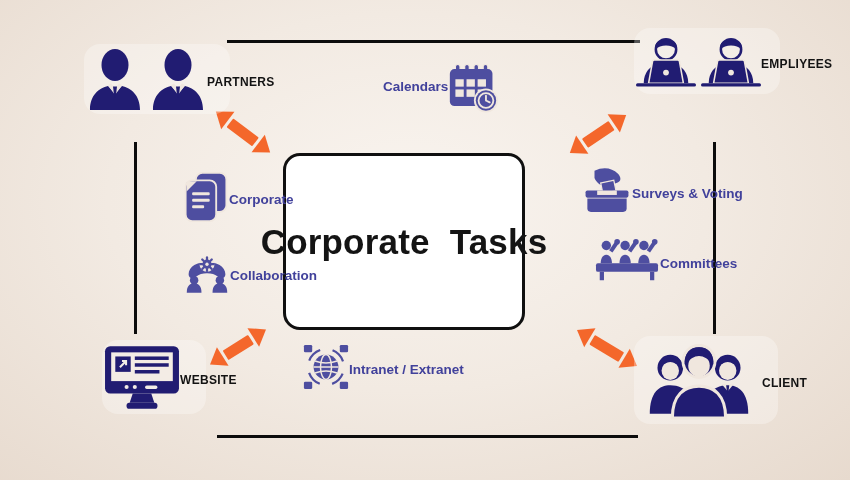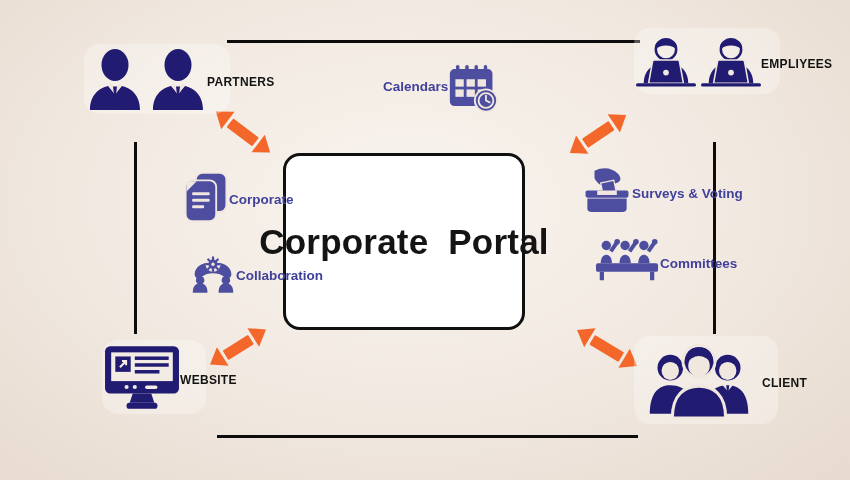--- a/index.html
+++ b/index.html
@@ -53,21 +53,21 @@
 
 <div class="canvas">
 
   <div class="hline" style="left:227px;top:40px;width:413px;height:3px;"></div>
   <div class="hline" style="left:217px;top:435px;width:421px;height:3px;"></div>
   <div class="vline" style="left:134px;top:142px;width:3px;height:192px;"></div>
   <div class="vline" style="left:713px;top:142px;width:3px;height:192px;"></div>
 
   <div class="center-box">
     <div class="title-line">Corporate</div>
-    <div class="title-line">Portal</div>
+    <div class="title-line">Tasks</div>
   </div>
 
   <div class="arrow" style="left:209px;top:120px;width:68px;transform:rotate(37deg);">
     <div class="arrow-head hl"></div>
       <div class="arrow-shaft"></div>
       <div class="arrow-head hr"></div>
   </div>
   <div class="arrow" style="left:564px;top:122px;width:68px;transform:rotate(-34deg);">
     <div class="arrow-head hl"></div>
       <div class="arrow-shaft"></div>
@@ -206,21 +206,21 @@
         <rect x="2" y="9" width="33" height="44" rx="7" fill="#4E4EA0" stroke="#F0E7DE" stroke-width="2"></rect>
         <path d="M3,21 L14,10 L6,10 Q3,10 3,13 Z" fill="#F0E7DE"></path>
         <rect x="9" y="22" width="19" height="3.2" rx="1.2" fill="#F0E7DE"></rect>
         <rect x="9" y="29" width="19" height="3.2" rx="1.2" fill="#F0E7DE"></rect>
         <rect x="9" y="36" width="13" height="3.2" rx="1.2" fill="#F0E7DE"></rect>
       </svg>
     </span>
     <div class="feature-label">Corporate</div>
   </div>
 
-  <div class="feature" style="left:190px;top:252px;width:98px;">
+  <div class="feature" style="left:184px;top:252px;width:98px;">
     <span>
       <svg width="46" height="41" viewBox="0 0 50 44">
         <path d="M5,24 C5,6 45,6 45,24 C45,28.5 40,29.5 37,26.5 C31,21.5 19,21.5 13,26.5 C10,29.5 5,28.5 5,24 Z" fill="#4E4EA0"></path>
         <circle cx="25" cy="13" r="8.2" fill="#F0E7DE"></circle>
         <circle cx="25" cy="13" r="5" fill="#4E4EA0"></circle>
         <g stroke="#4E4EA0" stroke-width="2.4" stroke-linecap="round">
           <path d="M25,5.6 L25,8"></path>
             <path d="M25,18 L25,20.4"></path>
           <path d="M17.6,13 L20,13"></path>
             <path d="M30,13 L32.4,13"></path>
@@ -270,15 +270,32 @@
           <path d="M46,28 C46,16 58,16 58,28 Z"></path>
           <rect x="1" y="28" width="66" height="9" rx="2"></rect>
           <rect x="5" y="37" width="4.5" height="9"></rect>
           <rect x="58.5" y="37" width="4.5" height="9"></rect>
         </g>
       </svg>
     </span>
     <div class="feature-label">Committees</div>
   </div>
 
+  <div class="feature" style="left:303px;top:344px;width:104px;">
+    <span>
+      <svg width="46" height="46" viewBox="0 0 50 50">
+        <circle cx="25" cy="25" r="19.5" fill="none" stroke="#4E4EA0" stroke-width="2.4" stroke-dasharray="17 13.6" stroke-dashoffset="8.5" transform="rotate(45 25 25)"></circle>
+        <circle cx="25" cy="25" r="13.5" fill="#4E4EA0"></circle>
+        <ellipse cx="25" cy="25" rx="6" ry="13.5" fill="none" stroke="#F0E7DE" stroke-width="1.6"></ellipse>
+        <path d="M11.5,25 L38.5,25 M13,18.5 Q25,23 37,18.5 M13,31.5 Q25,27 37,31.5" stroke="#F0E7DE" stroke-width="1.6" fill="none"></path>
+        <g fill="#4E4EA0">
+          <rect x="1" y="1" width="9" height="8" rx="1.5"></rect>
+          <rect x="40" y="1" width="9" height="8" rx="1.5"></rect>
+          <rect x="1" y="41" width="9" height="8" rx="1.5"></rect>
+          <rect x="40" y="41" width="9" height="8" rx="1.5"></rect>
+        </g>
+      </svg>
+    </span>
+    <div class="feature-label">Intranet / Extranet</div>
+  </div>
 
 
 </div>
 
 </body></html>

